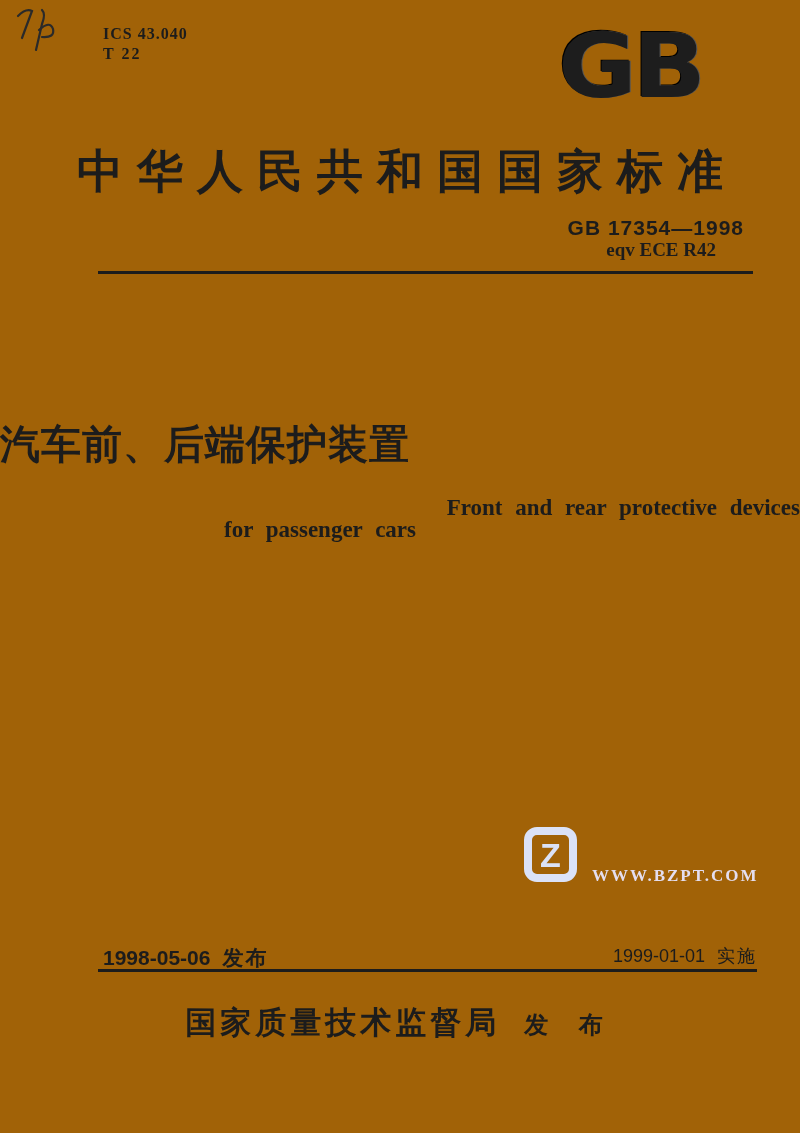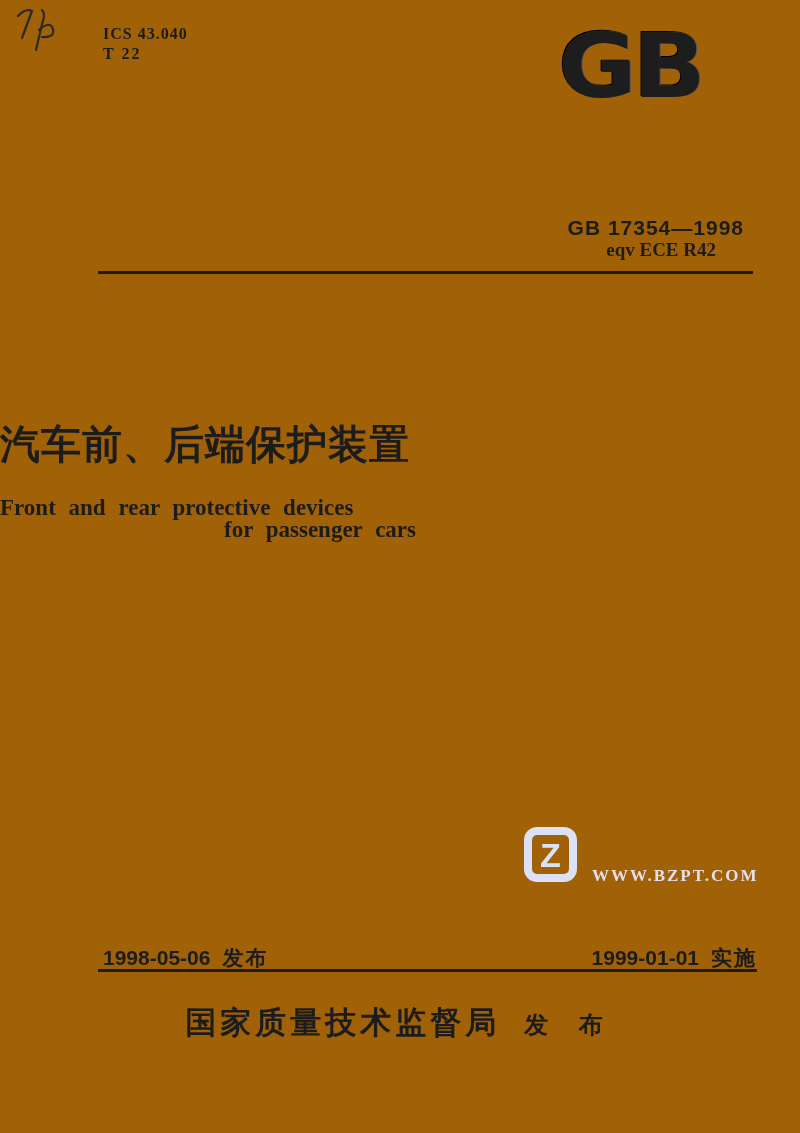--- a/index.html
+++ b/index.html
@@ -44,21 +44,21 @@
   }
   .rule-top{
     position:absolute;left:98px;top:271px;width:655px;height:3px;background:#1c1c1c;
   }
   
   .title-cn{
     position:absolute;left:0;top:421px;width:800px;text-align:left;
     font-size:40px;line-height:46px;font-weight:900;letter-spacing:1px;
   }
   .title-en1{
-    position:absolute;left:0;top:495px;width:800px;text-align:left;
+    position:absolute;left:0;top:495px;width:800px;text-align:right;
     font-family:"Liberation Serif",serif;font-weight:bold;font-size:23px;word-spacing:7px;
   }
   .title-en2{
     position:absolute;left:0;top:517px;width:640px;text-align:center;
     font-family:"Liberation Serif",serif;font-weight:bold;font-size:23px;word-spacing:7px;
   }
   
   .wm{position:absolute;left:522px;top:822px;width:210px;height:86px;}
   .wm-logo{
     position:absolute;left:2px;top:5px;width:37px;height:39px;
@@ -73,21 +73,21 @@
     position:absolute;left:64px;top:2px;
     font-size:35px;font-weight:700;color:#dbe2f7;letter-spacing:4px;white-space:nowrap;
   }
   .wm-url{
     position:absolute;left:70px;top:44px;
     font-family:"Liberation Serif",serif;font-weight:bold;font-size:17px;letter-spacing:2px;
     color:#e4def0;white-space:nowrap;
   }
   
   .issue{position:absolute;left:103px;top:944px;font-size:21px;font-weight:bold;white-space:nowrap;}
-  .impl{position:absolute;right:43px;top:944px;font-size:21px;font-weight:bold;white-space:nowrap;}
+  .impl{position:absolute;right:43px;top:944px;font-size:18px;font-weight:normal;white-space:nowrap;}
   .date-label{margin-left:12px;letter-spacing:2px;}
   .rule-bottom{
     position:absolute;left:98px;top:969px;width:659px;height:3px;background:#1c1c1c;
   }
   .publisher-line{
     position:absolute;left:0;top:1002px;width:800px;text-align:center;white-space:nowrap;
   }
   .publisher{
     font-size:31px;font-weight:900;letter-spacing:4px;
   }
@@ -106,20 +106,21 @@
       <path d="M30 6 Q34 10 30 20 L24 46" fill="none" stroke="#2a2a2a" stroke-width="2.2" stroke-linecap="round"></path>
       <path d="M27 26 Q38 16 41 25 Q43 34 30 33" fill="none" stroke="#2a2a2a" stroke-width="2.2" stroke-linecap="round"></path>
     </svg>
   </div>
 
   <div class="ics">ICS 43.040</div>
   <div class="doc-class">T 22</div>
 
   <div class="gb-logo">GB</div>
 
+  <div class="national-title">中华人民共和国国家标准</div>
 
   <div class="std-no">GB 17354—1998</div>
   <div class="eqv">eqv ECE R42</div>
 
   <div class="rule-top"></div>
 
   <div class="title-cn">汽车前、后端保护装置</div>
   <div class="title-en1">Front and rear protective devices</div>
   <div class="title-en2">for passenger cars</div>
 

